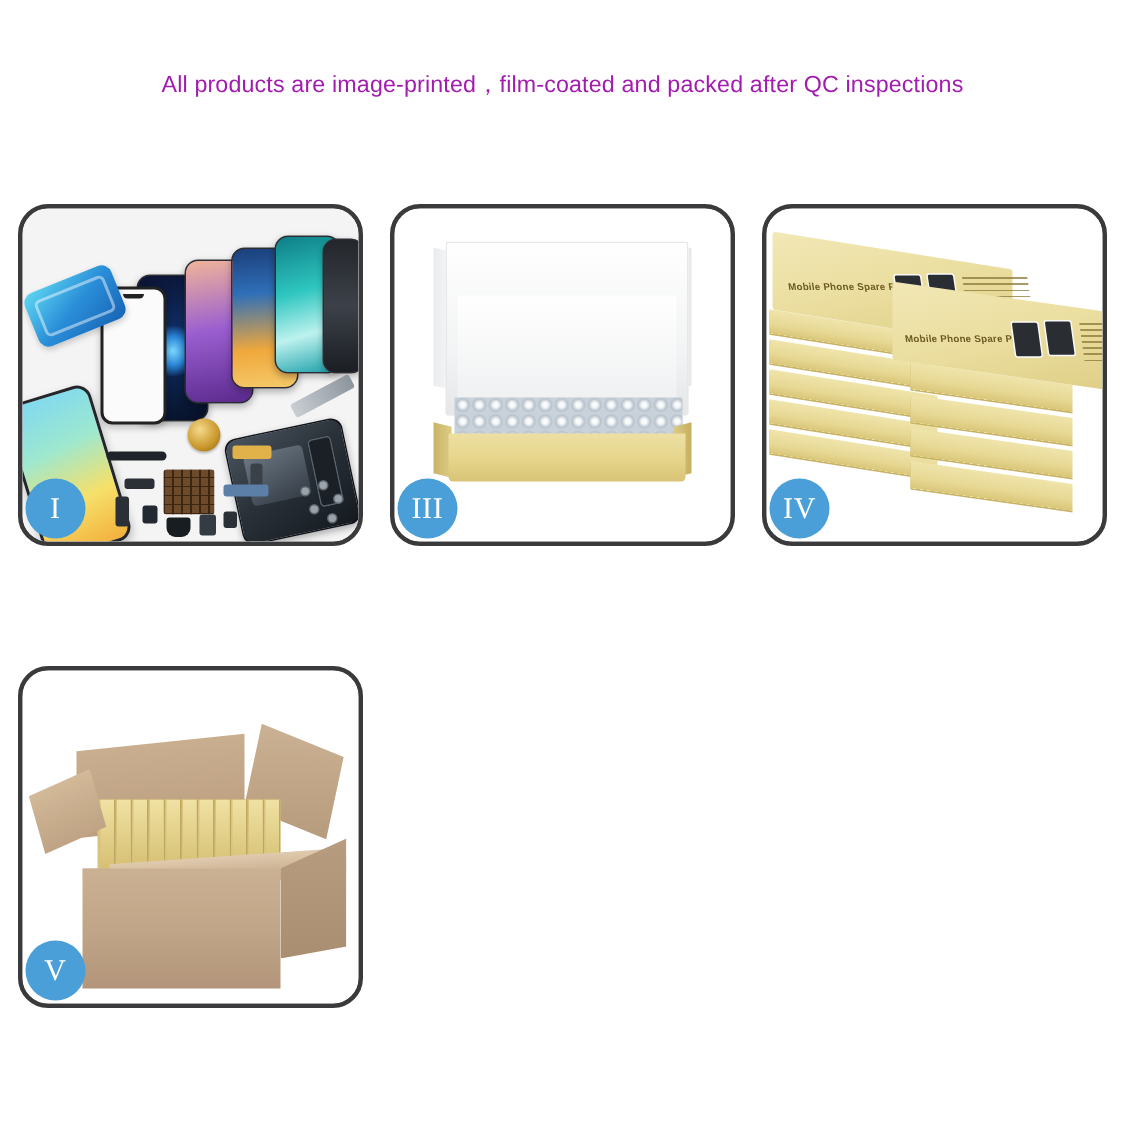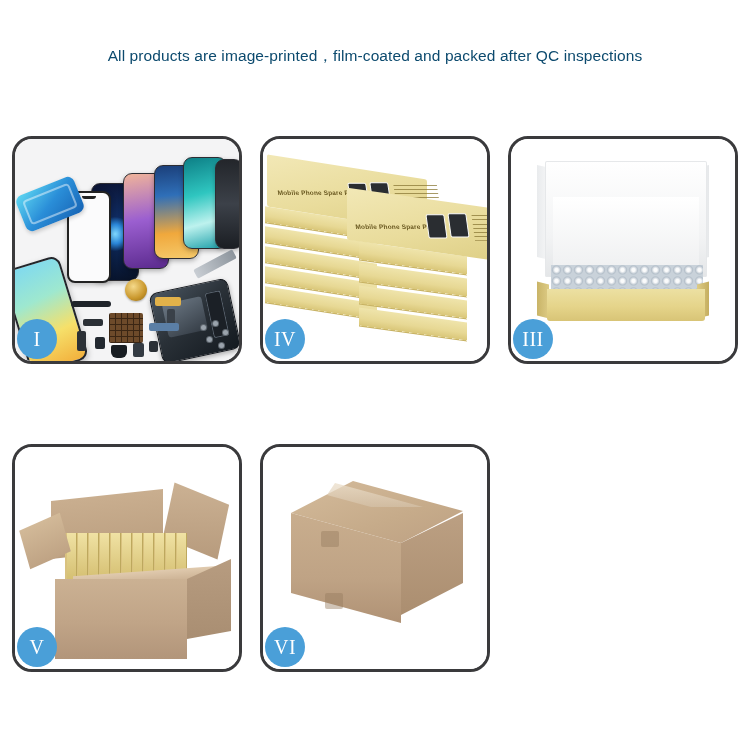--- a/index.html
+++ b/index.html
@@ -27,21 +27,21 @@
     letter-spacing: 1.4px;
     color: #111111;
     line-height: 1;
     margin: 0;
     white-space: nowrap;
   }
   .subtitle {
     font-family: "Liberation Sans", sans-serif;
     font-size: 15.5px;
     font-weight: 400;
-    color: #0c4a6e;
+    color: #a21caf;
     margin: 12px 0 0 0;
     letter-spacing: 0.1px;
     white-space: nowrap;
   }
 
   
   .grid {
     position: absolute;
     top: 136px;
     left: 12px;
@@ -412,65 +412,65 @@
         <div class="screw" style="left:8px;  top:16px;"></div>
         <div class="screw" style="left:20px; top:22px;"></div>
       </div>
     </div>
     <div class="badge">I</div>
   </div>
 
 
   <div class="panel">
     <div class="panel-inner">
-      <div class="p4-bg"></div>
-      <div class="stack">
-
-        <div class="sbox" style="left:2px;  top:62px;  width:112px; height:16px; transform:skewY(9deg);"></div>
-        <div class="sbox" style="left:2px;  top:82px;  width:112px; height:16px; transform:skewY(9deg);"></div>
-        <div class="sbox" style="left:2px;  top:102px; width:112px; height:16px; transform:skewY(9deg);"></div>
-        <div class="sbox" style="left:2px;  top:122px; width:112px; height:16px; transform:skewY(9deg);"></div>
-        <div class="sbox" style="left:2px;  top:142px; width:112px; height:16px; transform:skewY(9deg);"></div>
-
-        <div class="sbox" style="left:96px; top:96px;  width:108px; height:18px; transform:skewY(8deg);"></div>
-        <div class="sbox" style="left:96px; top:118px; width:108px; height:18px; transform:skewY(8deg);"></div>
-        <div class="sbox" style="left:96px; top:140px; width:108px; height:18px; transform:skewY(8deg);"></div>
-        <div class="sbox" style="left:96px; top:162px; width:108px; height:18px; transform:skewY(8deg);"></div>
-
-        <div class="sbox-top" style="left:4px; top:14px; width:160px; height:52px; transform:skewY(9deg); border-radius:2px;">
-          <div class="lbl" style="left:10px; top:26px; transform:rotate(-9deg);">Mobile Phone Spare Parts</div>
-          <div class="mini-ph" style="left:82px; top:14px; width:17px; height:22px; transform:rotate(-9deg);"></div>
-          <div class="mini-ph" style="left:104px; top:10px; width:17px; height:22px; transform:rotate(-9deg);"></div>
-          <div class="spec-lines" style="left:128px; top:6px; transform:rotate(-9deg);"></div>
-        </div>
-
-        <div class="sbox-top" style="left:84px; top:46px; width:160px; height:52px; transform:skewY(8deg); border-radius:2px;">
-          <div class="lbl" style="left:8px; top:28px; transform:rotate(-8deg);">Mobile Phone Spare Parts</div>
-          <div class="mini-ph" style="left:80px; top:14px; width:17px; height:22px; transform:rotate(-8deg);"></div>
-          <div class="mini-ph" style="left:102px; top:10px; width:17px; height:22px; transform:rotate(-8deg);"></div>
-          <div class="spec-lines" style="left:126px; top:6px; transform:rotate(-8deg);"></div>
-        </div>
-      </div>
-    </div>
-    <div class="badge">IV</div>
-  </div>
-
-  <div class="panel">
-    <div class="panel-inner">
       <div class="p3-bg"></div>
       <div class="lid-flapL"></div>
       <div class="lid-flapR"></div>
       <div class="lid-back"></div>
       <div class="foam"></div>
       <div class="bw-strip"></div>
       <div class="box3-left"></div>
       <div class="box3-right"></div>
       <div class="box3-front"></div>
     </div>
     <div class="badge">III</div>
+  </div>
+
+  <div class="panel">
+    <div class="panel-inner">
+      <div class="p4-bg"></div>
+      <div class="stack">
+
+        <div class="sbox" style="left:2px;  top:62px;  width:112px; height:16px; transform:skewY(9deg);"></div>
+        <div class="sbox" style="left:2px;  top:82px;  width:112px; height:16px; transform:skewY(9deg);"></div>
+        <div class="sbox" style="left:2px;  top:102px; width:112px; height:16px; transform:skewY(9deg);"></div>
+        <div class="sbox" style="left:2px;  top:122px; width:112px; height:16px; transform:skewY(9deg);"></div>
+        <div class="sbox" style="left:2px;  top:142px; width:112px; height:16px; transform:skewY(9deg);"></div>
+
+        <div class="sbox" style="left:96px; top:96px;  width:108px; height:18px; transform:skewY(8deg);"></div>
+        <div class="sbox" style="left:96px; top:118px; width:108px; height:18px; transform:skewY(8deg);"></div>
+        <div class="sbox" style="left:96px; top:140px; width:108px; height:18px; transform:skewY(8deg);"></div>
+        <div class="sbox" style="left:96px; top:162px; width:108px; height:18px; transform:skewY(8deg);"></div>
+
+        <div class="sbox-top" style="left:4px; top:14px; width:160px; height:52px; transform:skewY(9deg); border-radius:2px;">
+          <div class="lbl" style="left:10px; top:26px; transform:rotate(-9deg);">Mobile Phone Spare Parts</div>
+          <div class="mini-ph" style="left:82px; top:14px; width:17px; height:22px; transform:rotate(-9deg);"></div>
+          <div class="mini-ph" style="left:104px; top:10px; width:17px; height:22px; transform:rotate(-9deg);"></div>
+          <div class="spec-lines" style="left:128px; top:6px; transform:rotate(-9deg);"></div>
+        </div>
+
+        <div class="sbox-top" style="left:84px; top:46px; width:160px; height:52px; transform:skewY(8deg); border-radius:2px;">
+          <div class="lbl" style="left:8px; top:28px; transform:rotate(-8deg);">Mobile Phone Spare Parts</div>
+          <div class="mini-ph" style="left:80px; top:14px; width:17px; height:22px; transform:rotate(-8deg);"></div>
+          <div class="mini-ph" style="left:102px; top:10px; width:17px; height:22px; transform:rotate(-8deg);"></div>
+          <div class="spec-lines" style="left:126px; top:6px; transform:rotate(-8deg);"></div>
+        </div>
+      </div>
+    </div>
+    <div class="badge">IV</div>
   </div>
 
   <div class="panel">
     <div class="panel-inner">
       <div class="p5-bg"></div>
       <div class="c5-flapBack"></div>
       <div class="c5-flapRight"></div>
       <div class="c5-content">
         <div class="c5-bar" style="left:2px;"></div>
         <div class="c5-bar" style="left:13px;"></div>
@@ -486,26 +486,14 @@
       </div>
       <div class="c5-flapLeft"></div>
       <div class="c5-rim"></div>
       <div class="c5-flapFrontEdge"></div>
       <div class="c5-side"></div>
       <div class="c5-front"></div>
     </div>
     <div class="badge">V</div>
   </div>
 
-  <div class="panel">
-    <div class="panel-inner">
-      <div class="p6-bg"></div>
-      <div class="c6-top"></div>
-      <div class="c6-tape"></div>
-      <div class="c6-left"></div>
-      <div class="c6-right"></div>
-      <div class="c6-tab" style="left:58px; top:84px;"></div>
-      <div class="c6-tab" style="left:62px; top:146px;"></div>
-    </div>
-    <div class="badge">VI</div>
-  </div>
 
 </div>
 
 </body></html>

